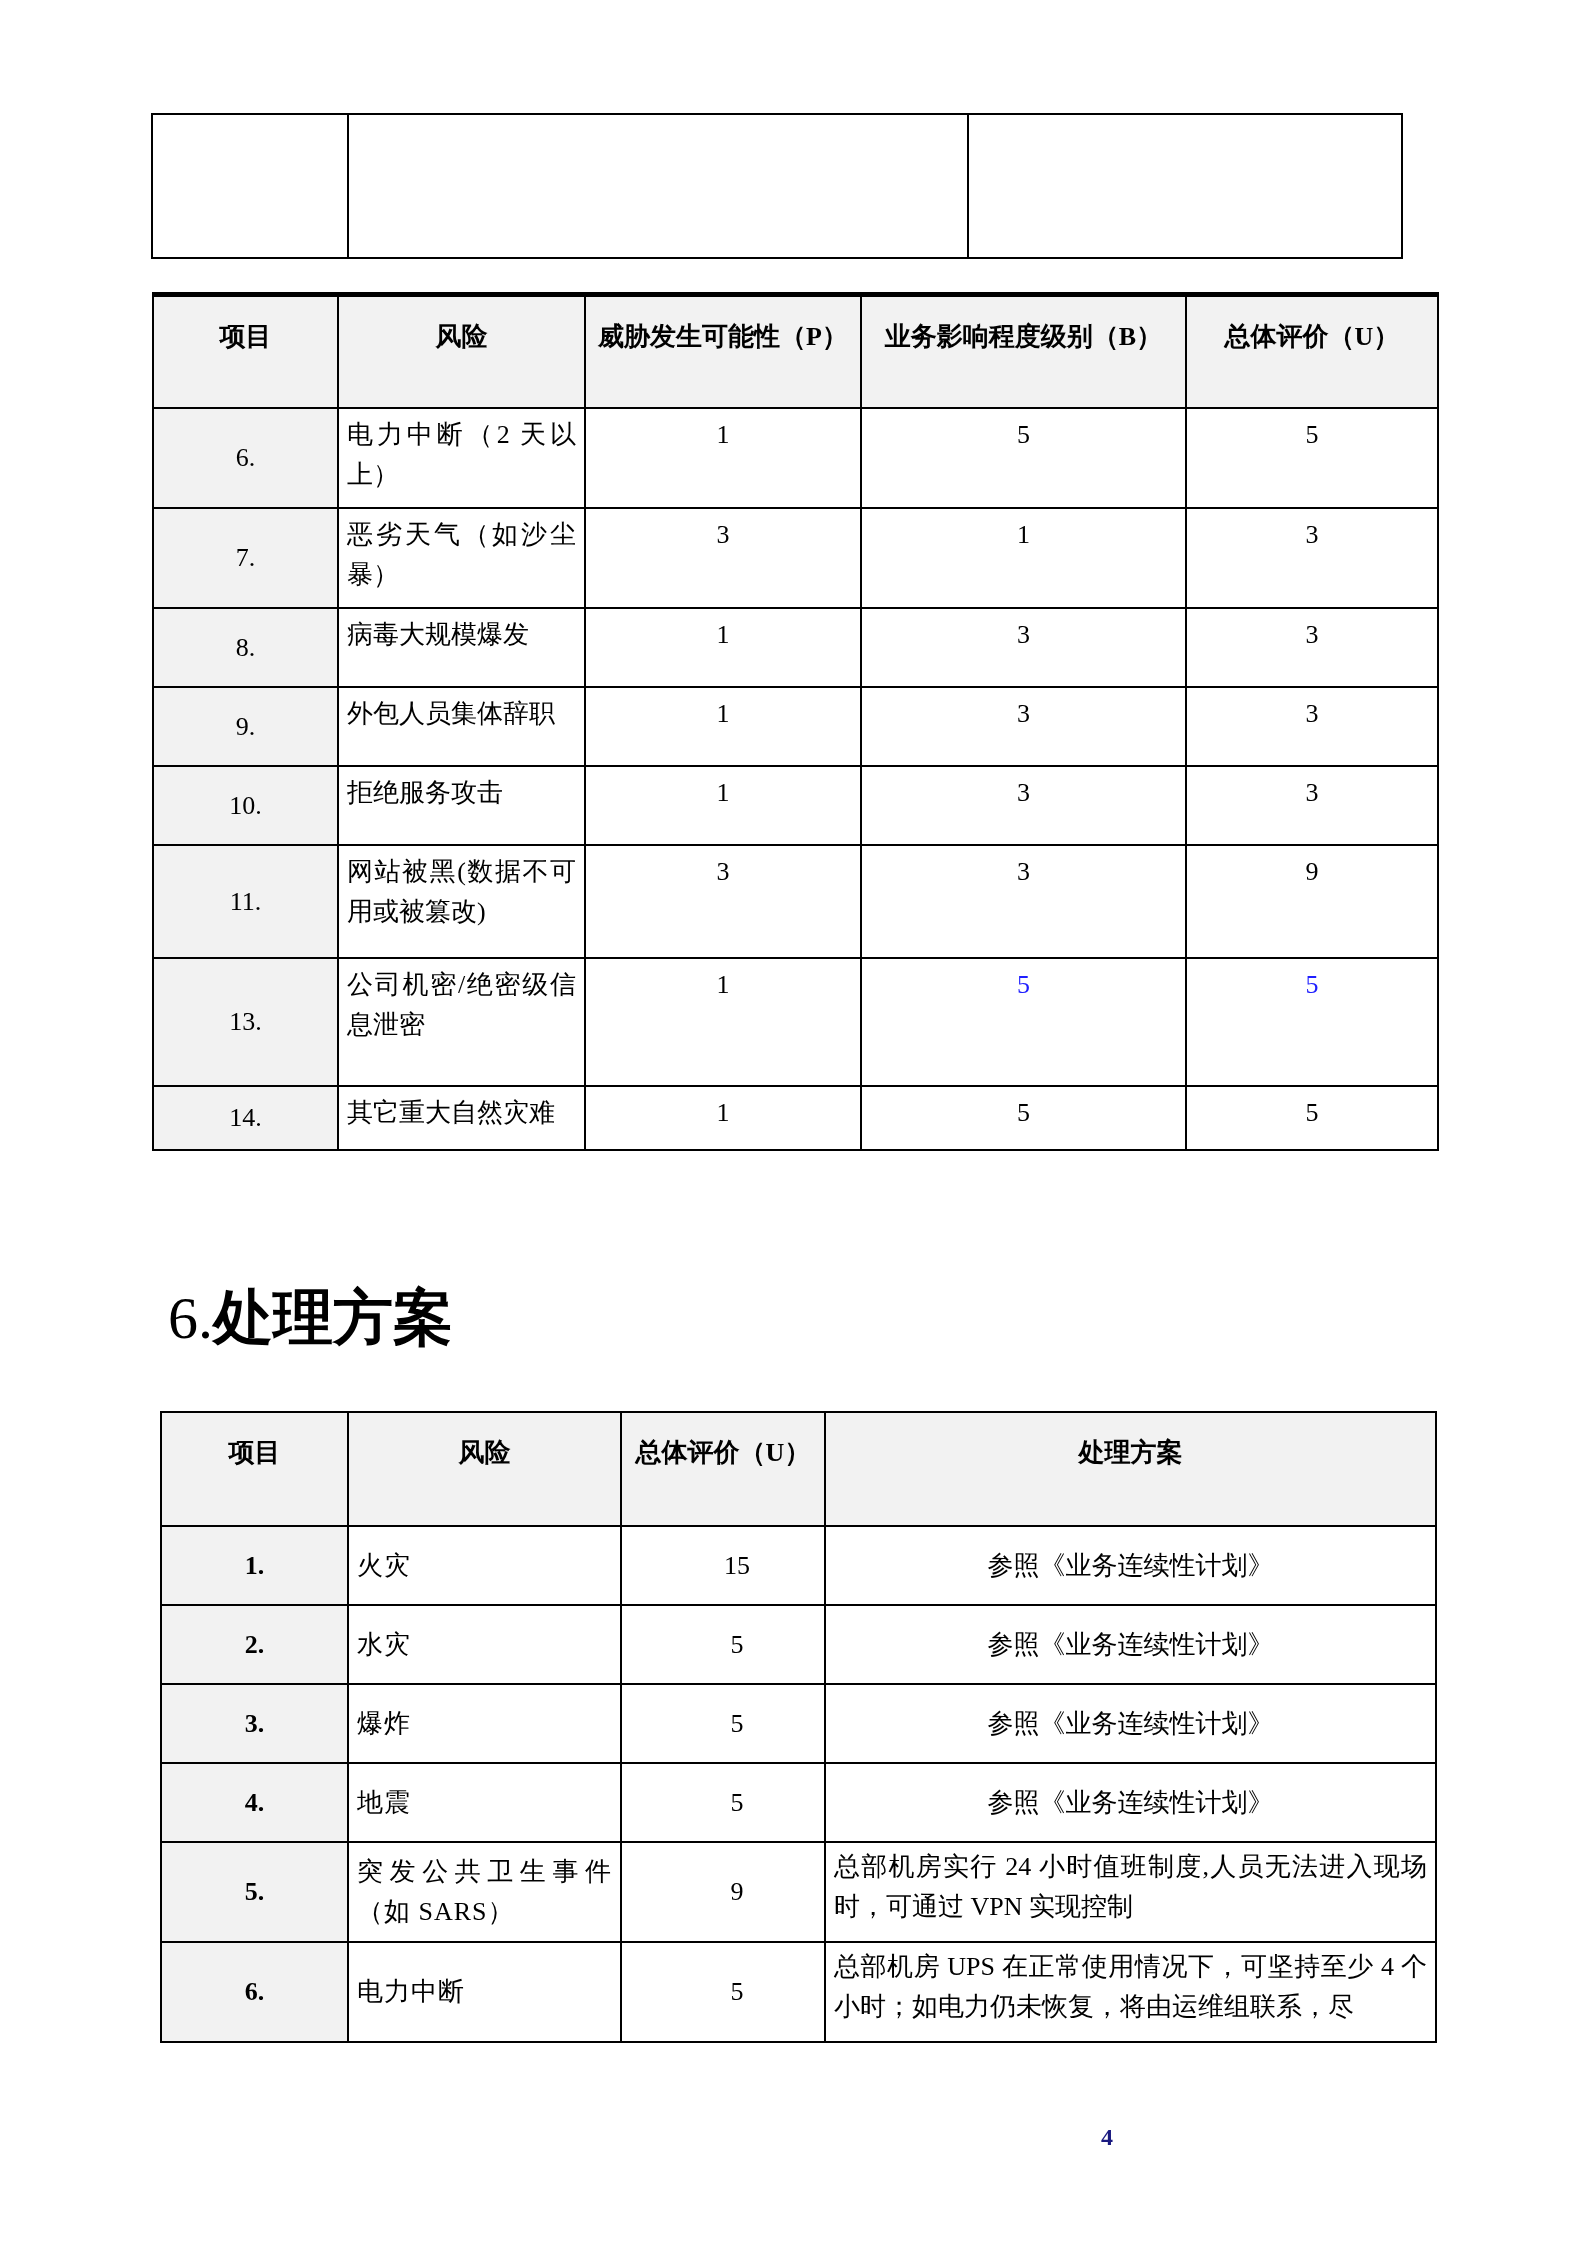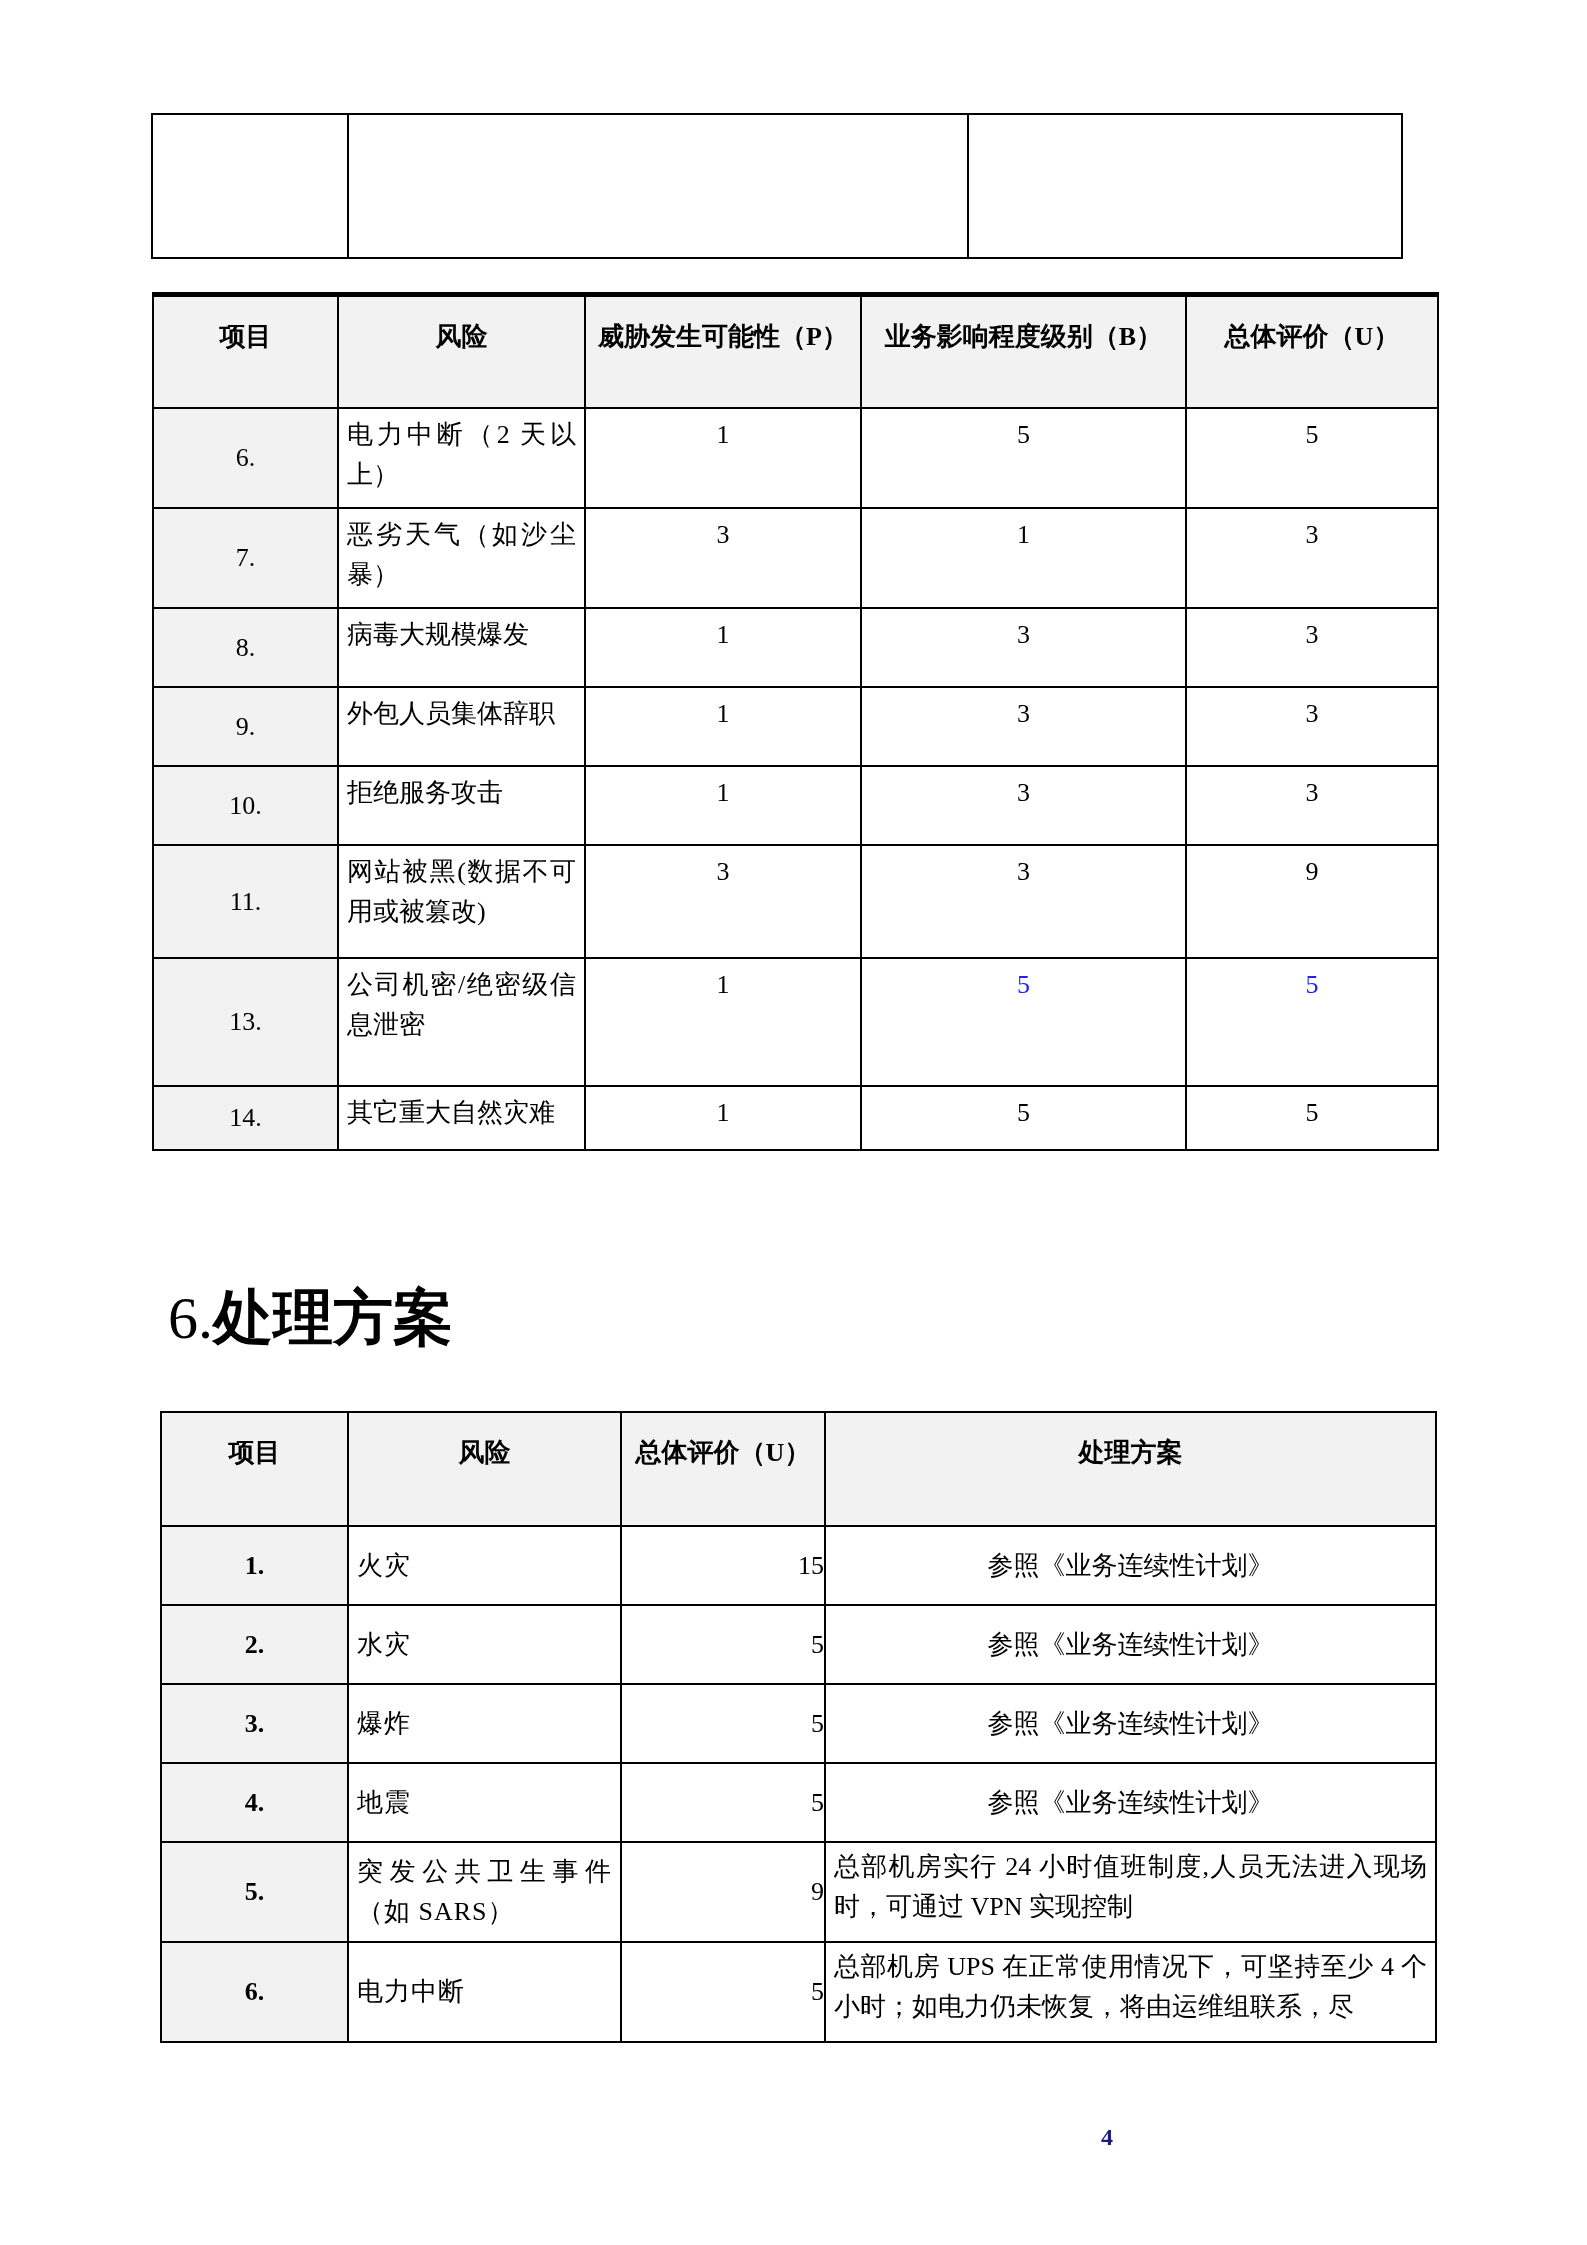--- a/index.html
+++ b/index.html
@@ -27,21 +27,21 @@
              font-weight: bold; white-space: nowrap; }
   #heading .n { font-weight: normal; }
 
   
   #t2 { left: 160px; top: 1411px; width: 1275px; }
   #t2 th { background: #f2f2f2; font-weight: bold; font-size: 26px; height: 90px;
            vertical-align: top; padding-top: 22px; text-align: center; white-space: nowrap; }
   #t2 td { font-size: 26px; line-height: 40px; }
   #t2 td.idx { background: #f2f2f2; text-align: center; vertical-align: middle; font-weight: bold; }
   #t2 td.risk { text-align: justify; padding: 4px 8px; vertical-align: middle; letter-spacing: 1px; }
-  #t2 td.num { text-align: right; vertical-align: middle; padding-left: 28px; }
+  #t2 td.num { text-align: center; vertical-align: middle; padding-left: 28px; }
   #t2 td.plan { text-align: center; vertical-align: middle; padding: 14px 8px; }
   #t2 td.plan.left { text-align: justify; vertical-align: top; padding-top: 4px; }
 
   #pageno { position: absolute; left: 1101px; top: 2124px; font-size: 24px; font-weight: bold;
             color: #1a1a80; }
 </style>
 </head>
 <body>
 
 <table id="t0">

